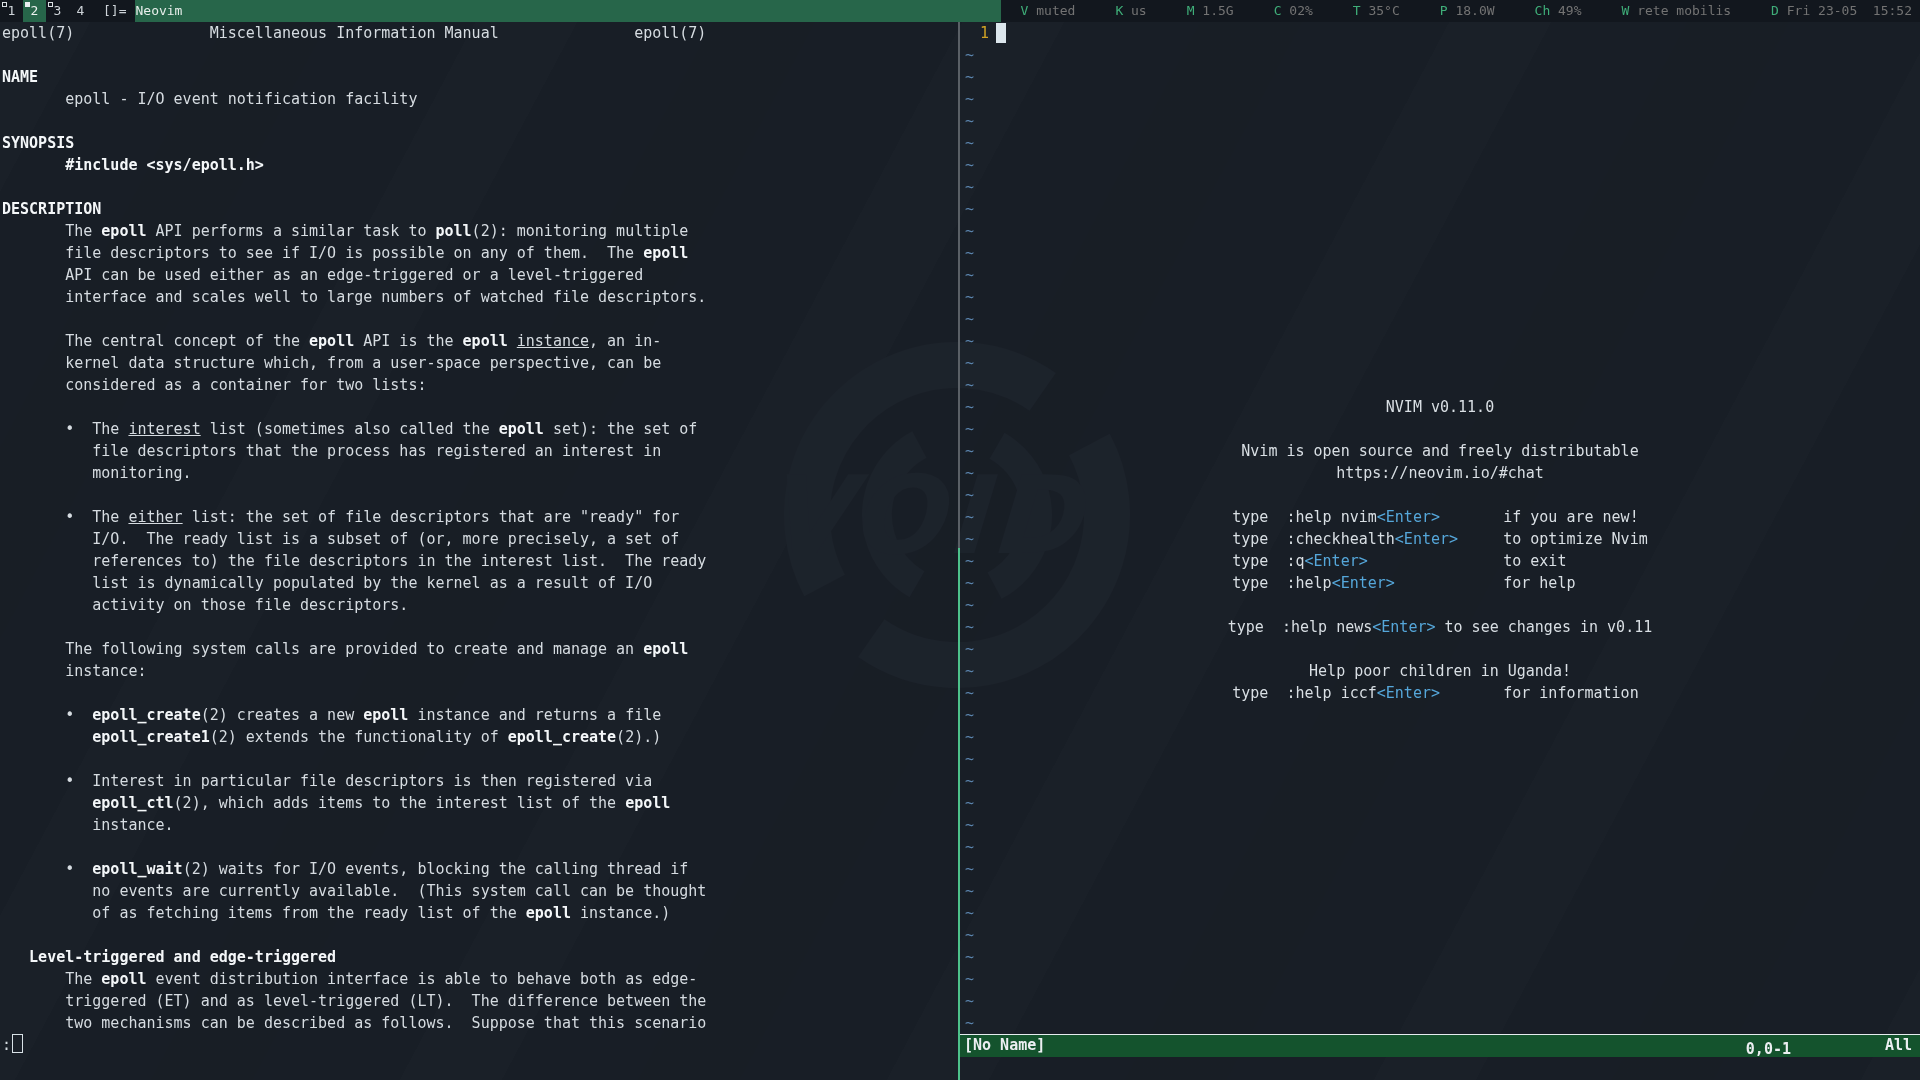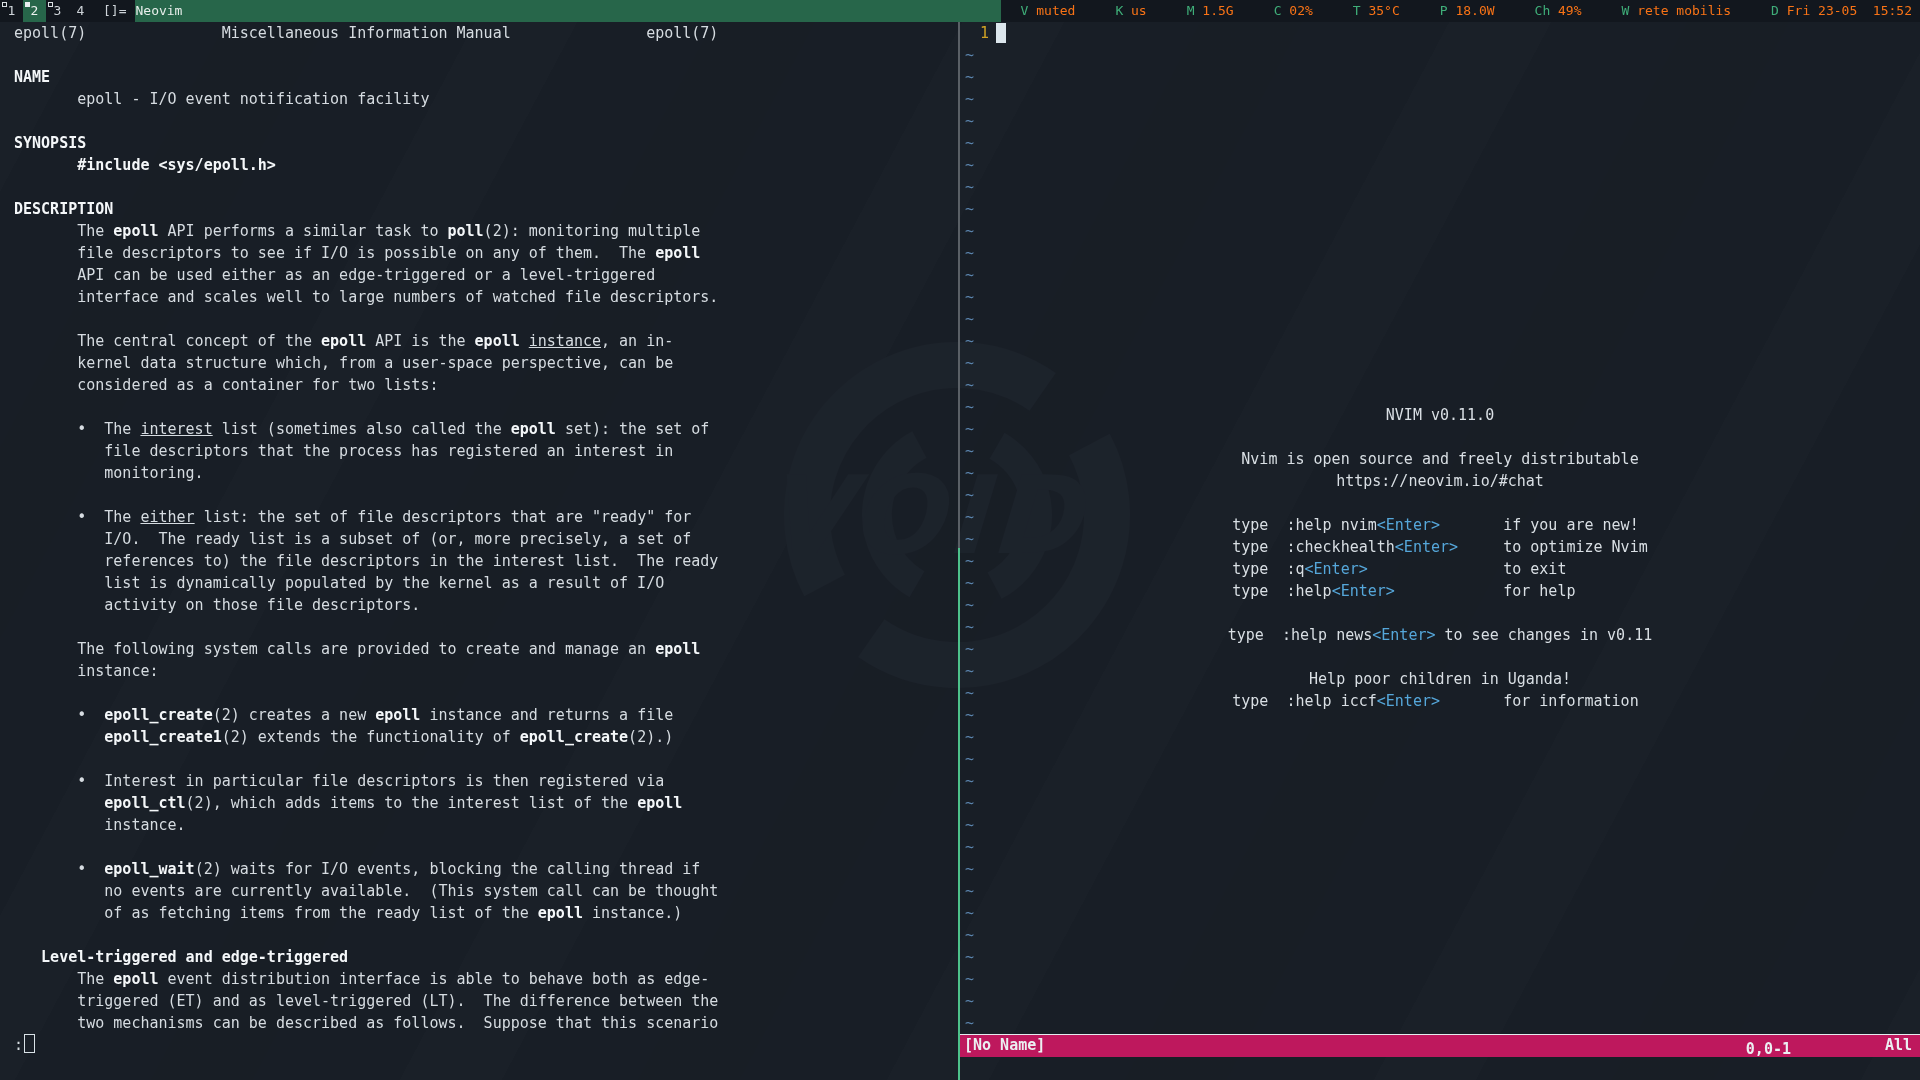--- a/index.html
+++ b/index.html
@@ -17,44 +17,44 @@
   .tag{width:23px;text-align:center;position:relative;cursor:default;}
   .tag.sel{background:#27664a;color:#edf2f0;}
   .sq{position:absolute;top:2px;left:2px;width:5px;height:5px;box-sizing:border-box;}
   .sq.outline{border:1px solid #dbe1e4;}
   .sq.filled{background:#eaeff1;}
   .layout{padding:0 9px 0 11px;}
   .wintitle{width:866px;background:#27664a;color:#e8efeb;padding-left:0;box-sizing:border-box;white-space:pre;}
   .statusarea{flex:1;display:flex;justify-content:flex-end;gap:40px;padding-right:8px;background:#12171e;}
   .seg{white-space:pre;}
   .seg .k{color:#3fae79;}
-  .seg .v{color:#f97316;}
+  .seg .v{color:#737373;}
 
   
   .man{position:absolute;top:22px;left:0;width:958px;height:1058px;background:rgba(24,30,38,0.62);color:#d6dce1;font-size:15px;line-height:22px;}
-  .man .content{padding-left:14px;}
+  .man .content{padding-left:2px;}
   .ln{height:22px;white-space:pre;}
   .b{font-weight:bold;color:#f4f7f9;}
   .u{text-decoration:underline;}
   .curbox{display:inline-block;width:9px;height:17px;border:1px solid #d9e2e7;vertical-align:-3px;margin-left:1px;}
 
   
   .sep-top{position:absolute;left:958px;top:22px;width:2px;height:526px;background:#5a6066;z-index:4;}
   .sep-bot{position:absolute;left:958px;top:548px;width:2px;height:532px;background:#4dc28b;z-index:4;}
 
   
   .nvim{position:absolute;top:22px;left:960px;width:960px;height:1058px;background:rgba(24,30,38,0.62);font-size:15px;line-height:22px;color:#d9dfe4;}
   .lnum{position:absolute;top:0;left:20px;color:#d0a124;}
   .nvcursor{position:absolute;top:1px;left:36px;width:10px;height:20px;background:#dce6ec;}
   .tilcol{position:absolute;top:22px;left:5px;color:#5b84ad;}
   .tilcol div{height:22px;}
-  .intro{position:absolute;top:374px;left:0;width:100%;display:flex;flex-direction:column;align-items:center;margin-top:8px;}
+  .intro{position:absolute;top:374px;left:0;width:100%;display:flex;flex-direction:column;align-items:center;}
   .iln{height:22px;white-space:pre;}
   .e{color:#55a7da;}
-  .stl{position:absolute;left:0;top:1012px;width:100%;height:22px;background:#be185d;border-top:1px solid #e6ecef;box-sizing:content-box;font-weight:bold;color:#eceff2;}
+  .stl{position:absolute;left:0;top:1012px;width:100%;height:22px;background:#14532d;border-top:1px solid #e6ecef;box-sizing:content-box;font-weight:bold;color:#eceff2;}
   .stl .left{position:absolute;left:4px;top:0;line-height:21px;}
   .stl .ruler{position:absolute;right:129px;top:4px;line-height:21px;margin-left:20px;}
   .stl .scroll{position:absolute;right:8px;top:0;line-height:21px;text-align:center;}
 </style>
 </head>
 <body>
 
 <div class="wallpaper">
   <svg class="watermark" viewBox="0 0 440 440">
     <g fill="none" stroke="#242a33">

